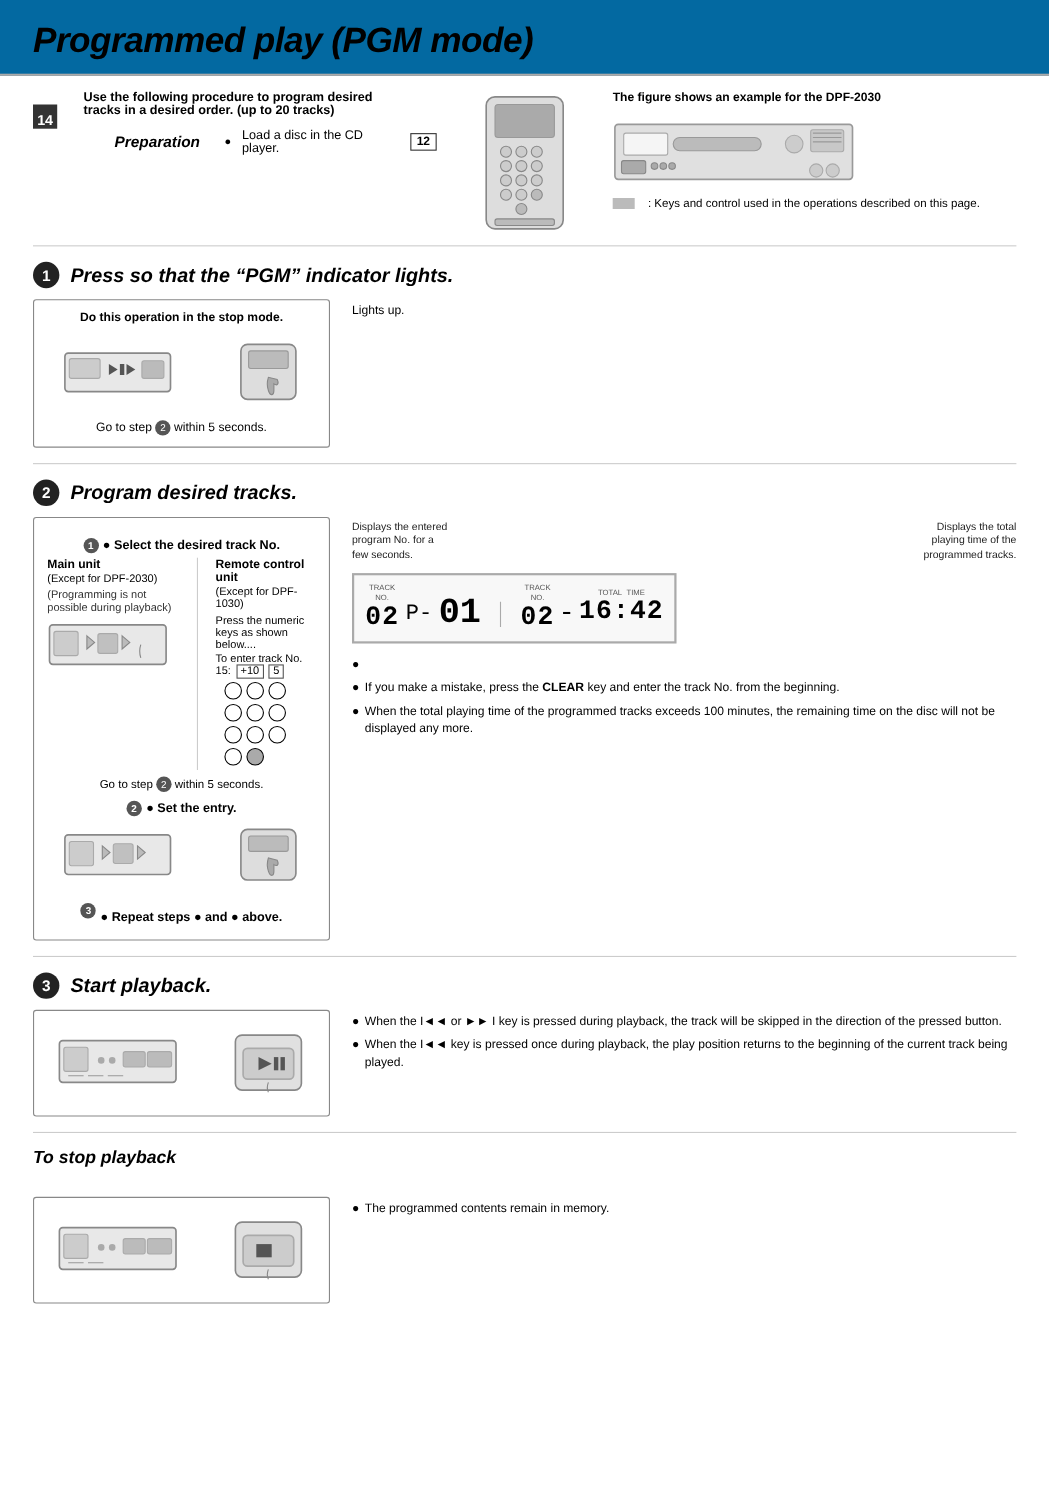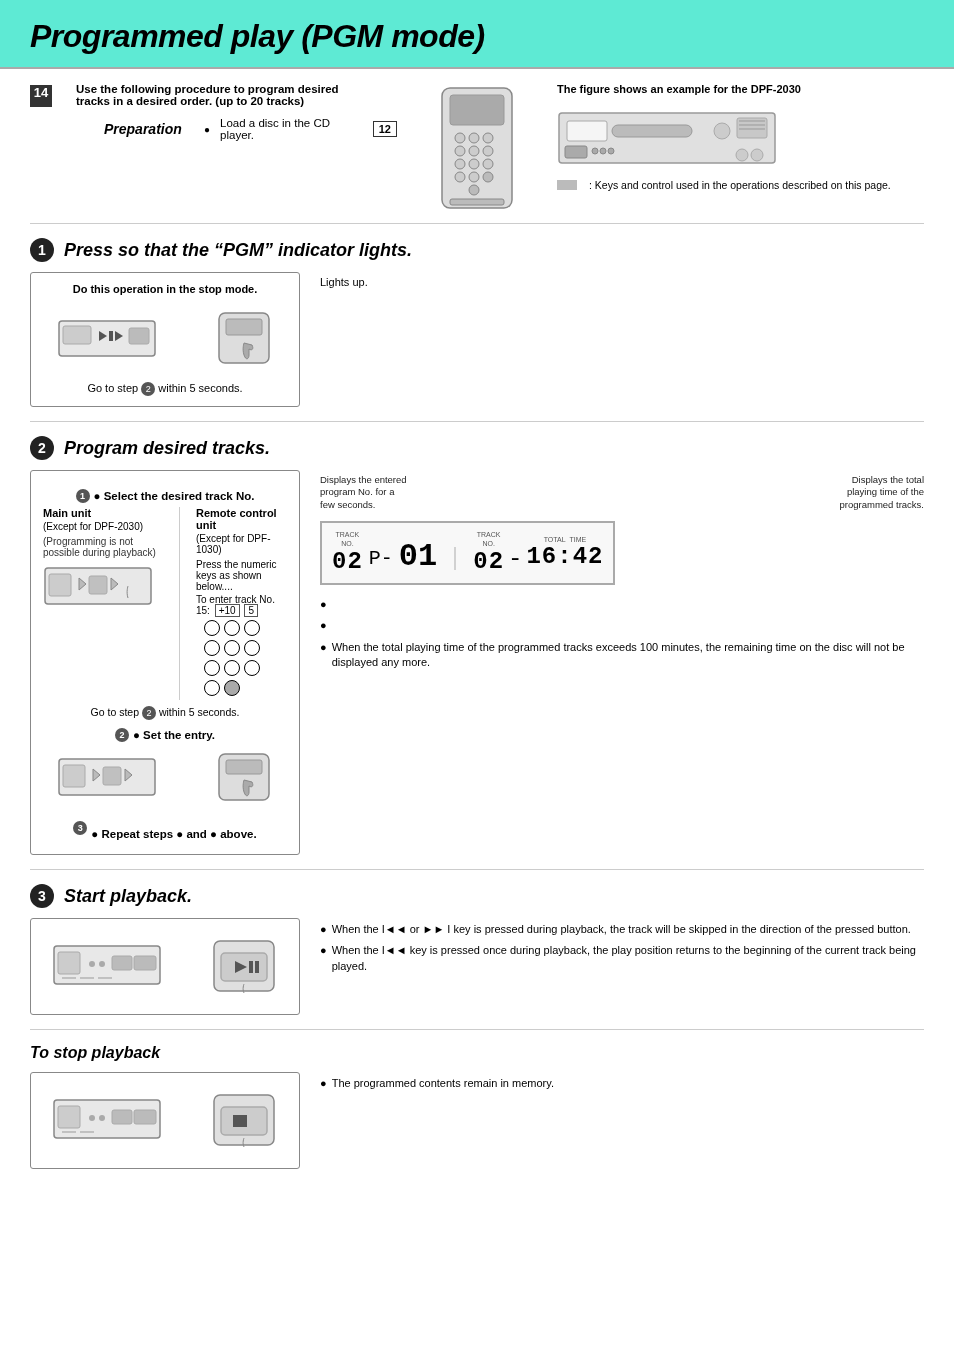--- a/index.html
+++ b/index.html
@@ -7,21 +7,21 @@
       font-family: Arial, Helvetica, sans-serif;
       background: #fff;
       width: 954px;
       min-height: 1351px;
       font-size: 12px;
       color: #000;
     }
 
     
     .page-header {
-      background: #5eead4;
+      background: #0369a1;
       padding: 18px 30px 12px 30px;
       border-bottom: 2px solid #aaa;
     }
     .page-title {
       font-size: 32px;
       font-weight: 900;
       font-style: italic;
       letter-spacing: -0.5px;
     }
 
@@ -247,21 +247,21 @@
 <div class="page-header">
   <div class="page-title">Programmed play (PGM mode)</div>
 </div>
 
 <div class="main-content">
 
   <div class="intro-section">
     <div class="intro-left">
       <div style="display:flex;align-items:flex-start;gap:8px;">
         <div style="position:relative;width:30px;flex-shrink:0;">
-          <div style="position:absolute;left:0;top:2px;background:#333;color:#fff;font-weight:bold;font-size:13px;width:22px;height:22px;display:flex;align-items:flex-start;justify-content:center;">
+          <div style="position:absolute;left:0;top:12px;background:#333;color:#fff;font-weight:bold;font-size:13px;width:22px;height:22px;display:flex;align-items:flex-end;justify-content:center;">
             <span>14</span>
           </div>
         </div>
         <div style="padding-left:8px;">
           <div class="intro-desc">Use the following procedure to program desired tracks in a desired order. (up to 20 tracks)</div>
           <div class="prep-section">
             <span class="prep-label">Preparation</span>
             <span style="font-size:10px;">●</span>
             <span style="font-size:11.5px;">Load a disc in the CD player.</span>
             <span style="border:1.5px solid #333;padding:1px 5px;font-size:11px;font-weight:bold;margin-left:4px;">12</span>
@@ -492,20 +492,21 @@
           </div>
         </div>
 
         
         <div>
           <div class="note-bullet">
             <span class="bullet-dot">●</span>
           </div>
           <div class="note-bullet">
             <span class="bullet-dot">●</span>
+            <span>If you make a mistake, press the <strong>CLEAR</strong> key and enter  the track No. from the beginning.</span>
           </div>
           <div class="note-bullet">
             <span class="bullet-dot">●</span>
             <span>When the total playing time of the programmed tracks exceeds 100 minutes, the remaining time on the disc will not be displayed any more.</span>
           </div>
         </div>
       </div>
     </div>
   </div>
 
@@ -552,21 +553,21 @@
         </div>
         <div class="note-bullet">
           <span class="bullet-dot">●</span>
           <span>When the I◄◄ key is pressed once during playback,  the play position returns to the beginning of the current  track being played.</span>
         </div>
       </div>
     </div>
   </div>
 
   <div class="step-section" style="border-bottom:none;">
-    <div style="margin-bottom:10px;">
+    <div style="margin-bottom:26px;">
       <div class="section-italic-title">To stop playback</div>
     </div>
     <div class="step-content">
       <div class="step-left-box">
         <div style="display:flex;gap:30px;align-items:center;justify-content:space-around;padding:10px 0;">
 
           <svg width="110" height="45" viewBox="0 0 110 45">
             <rect x="2" y="2" width="106" height="38" rx="3" fill="#e8e8e8" stroke="#888" stroke-width="1.5"></rect>
             <rect x="6" y="8" width="22" height="22" rx="2" fill="#ccc" stroke="#aaa" stroke-width="1"></rect>
             <line x1="10" y1="34" x2="24" y2="34" stroke="#999" stroke-width="1"></line>

